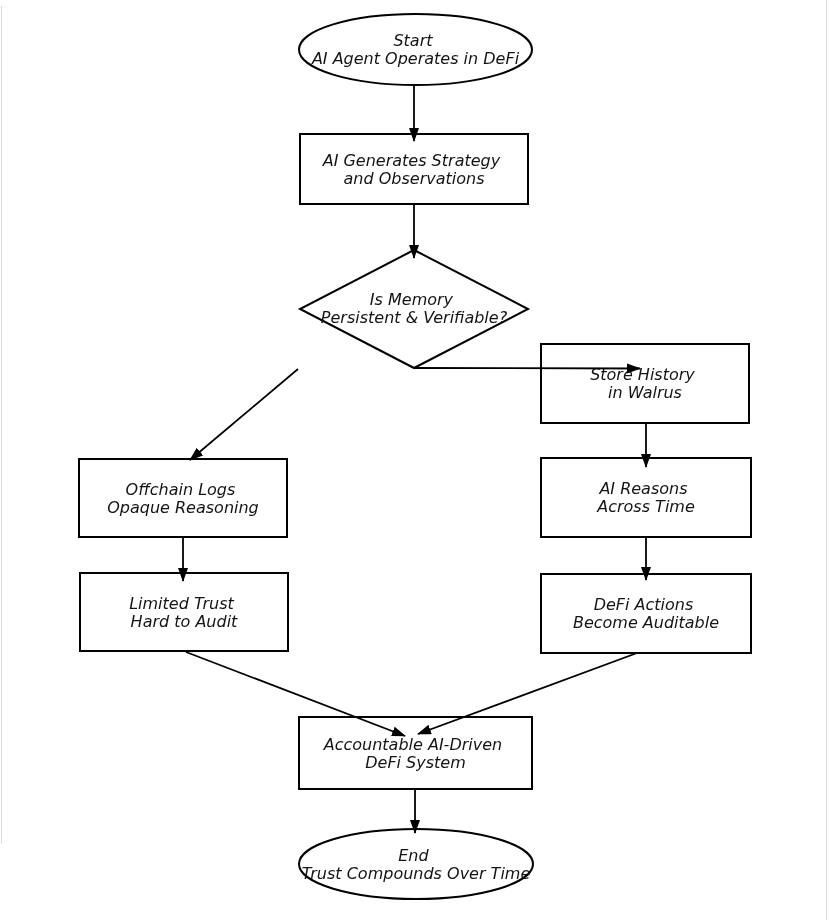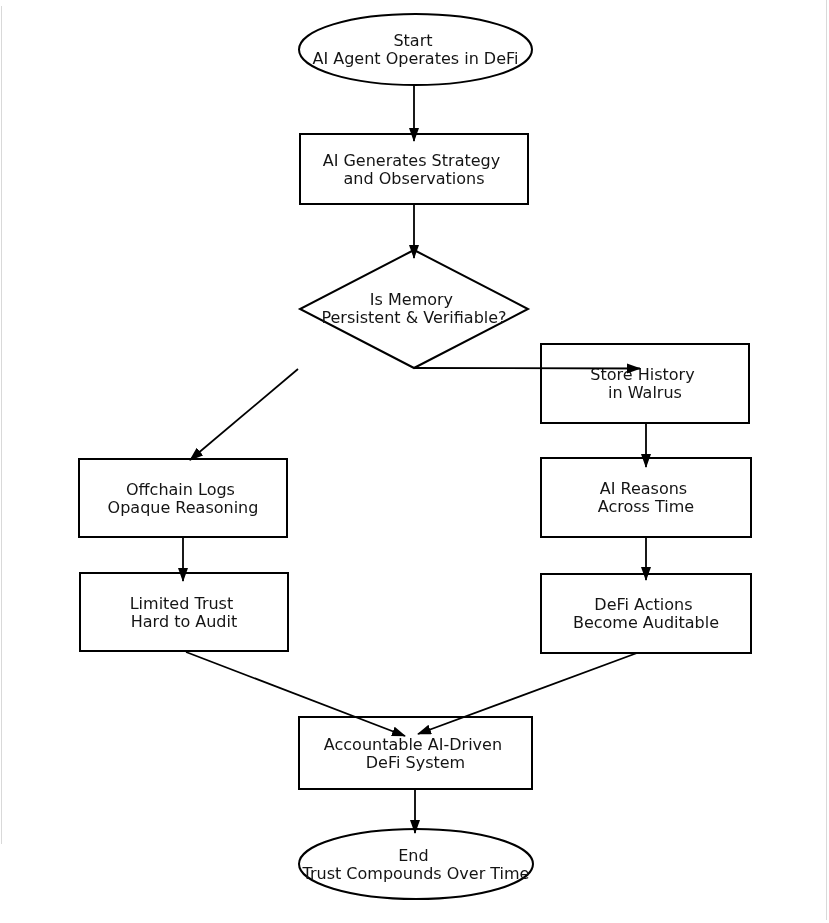--- a/index.html
+++ b/index.html
@@ -11,21 +11,21 @@
     --edge-line-color: #d9d9d9;
   }
   * { box-sizing: border-box; }
   html, body {
     margin: 0; padding: 0;
     width: 829px; height: 923px;
     background: var(--background);
     overflow: hidden;
     font-family: "DejaVu Sans", "Liberation Sans", sans-serif;
   }
-  .stage { position: relative; width: 829px; height: 923px; }
+  .stage { position: relative; width: 829px; height: 923px; font-style: italic; }
   svg.flowchart { position: absolute; left: 0; top: 0; display: block; }
   .node-shape {
     fill: var(--node-fill);
     stroke: var(--node-stroke);
     stroke-width: 2px;
   }
   .edge-line {
     stroke: var(--edge);
     stroke-width: 1.8px;
     fill: none;

